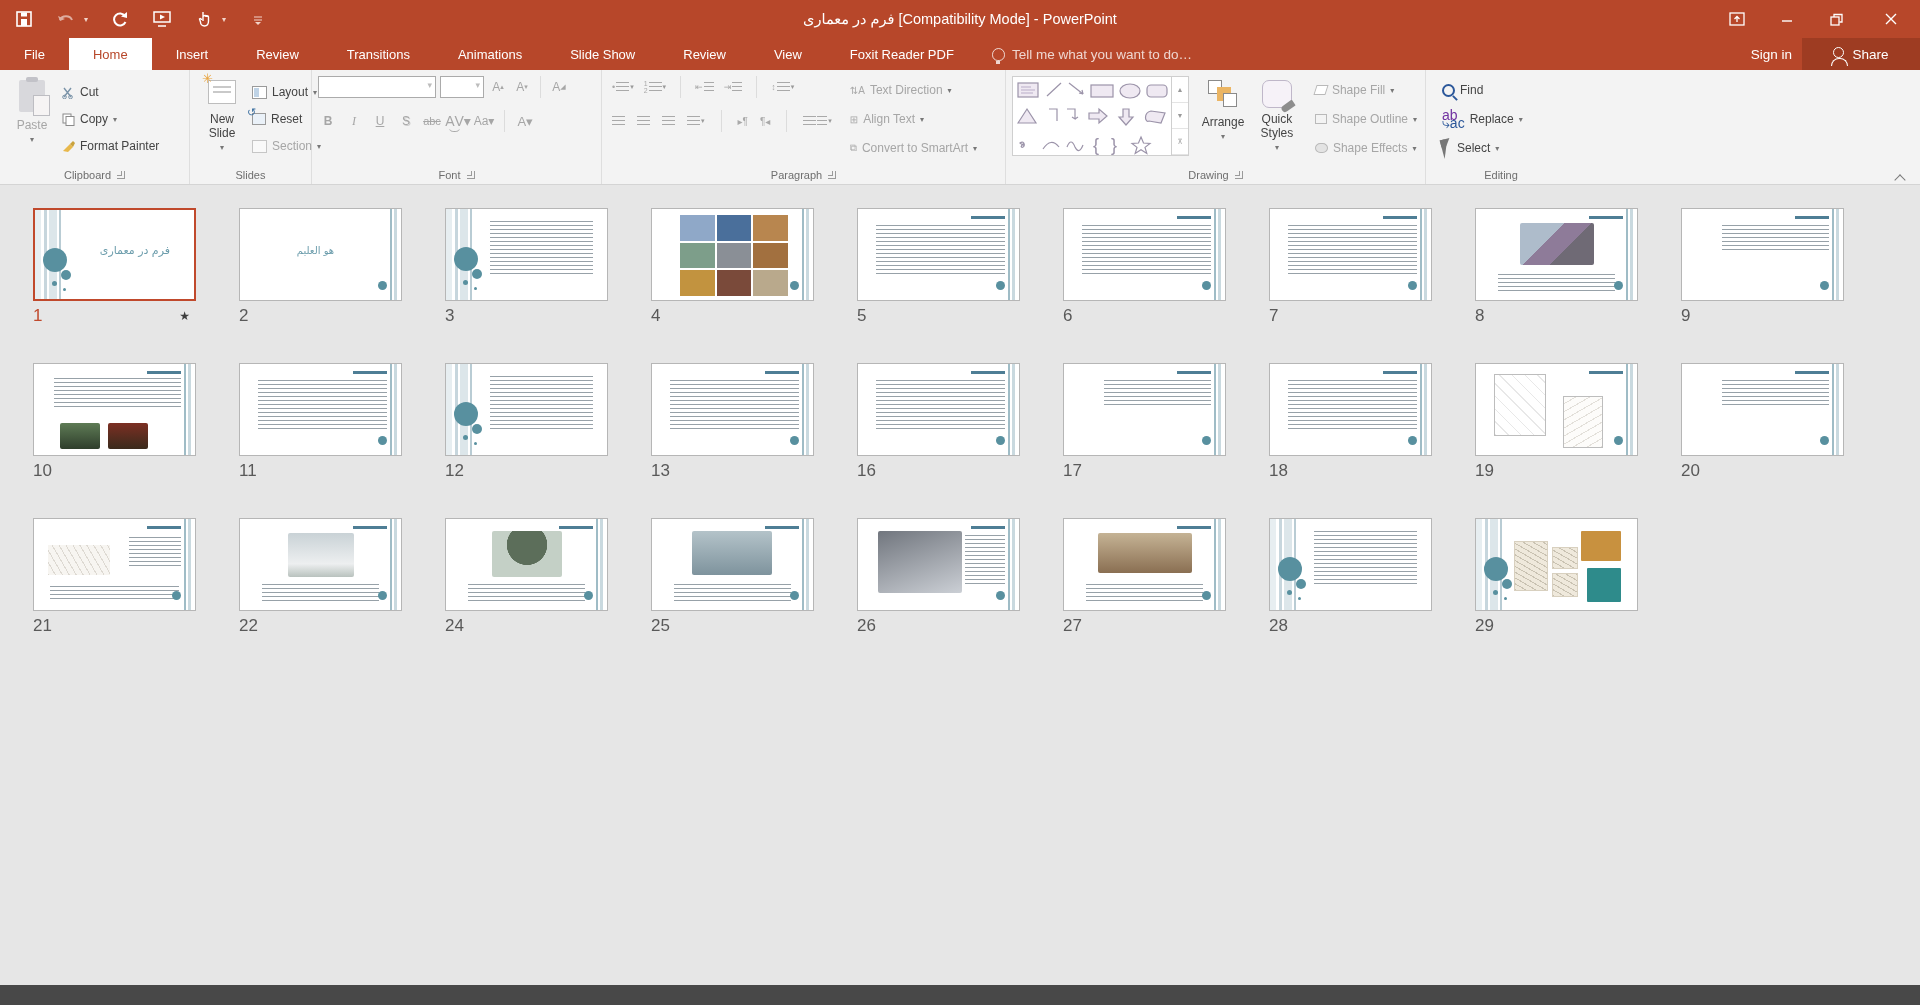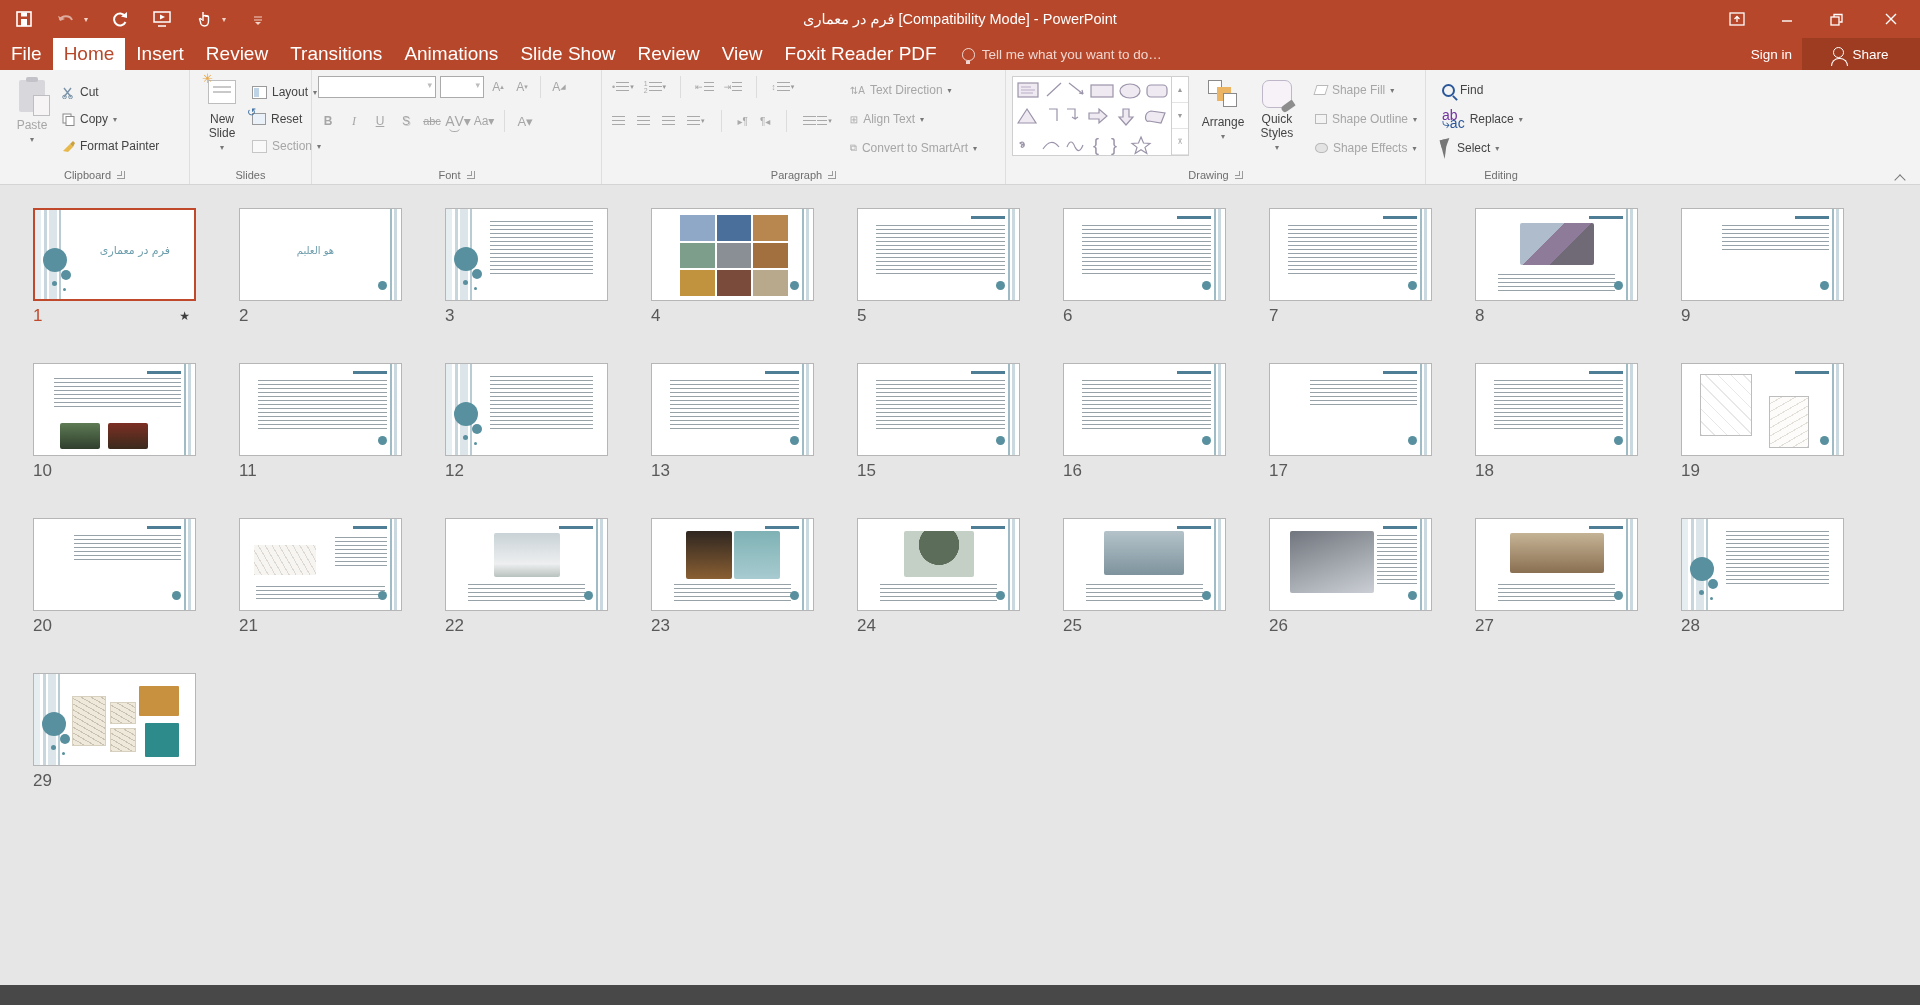--- a/index.html
+++ b/index.html
@@ -10,21 +10,21 @@
   .qat{position:absolute;left:14px;top:0;height:38px;display:flex;align-items:center;gap:22px;}
   .qat .qi{width:20px;height:20px;display:flex;align-items:center;justify-content:center;cursor:default;}
   .qat svg{display:block;}
   .qdd{font-size:8px;color:#f3d4c9;margin-left:-14px;}
   .title-text{position:absolute;left:0;right:0;top:0;height:38px;display:flex;align-items:center;justify-content:center;font-size:14.5px;color:#fff;}
   .winbtns{position:absolute;right:0;top:0;height:38px;display:flex;}
   .wb{width:50px;height:38px;display:flex;align-items:center;justify-content:center;color:#fff;font-size:13px;}
   .wb.close{width:58px;}
   
   .tabrow{position:absolute;top:38px;left:0;width:1920px;height:32px;background:#B7472A;display:flex;align-items:flex-end;}
-  .tab{height:32px;display:flex;align-items:center;padding:0 11px;color:#fff;font-size:19px;white-space:nowrap;}
+  .tab{height:32px;display:flex;align-items:center;padding:0 24px;color:#fff;font-size:13px;white-space:nowrap;}
   .tab.active{background:#fff;color:#B7472A;}
   .tellme{height:32px;display:flex;align-items:center;gap:7px;padding:0 14px;color:rgba(255,255,255,.78);font-size:13.5px;}
   .bulb{width:13px;height:13px;border:1.5px solid rgba(255,255,255,.78);border-radius:50% 50% 45% 45%;position:relative;}
   .bulb:after{content:"";position:absolute;left:3px;bottom:-4px;width:4px;height:3px;background:rgba(255,255,255,.78);}
   .signin{position:absolute;right:128px;top:38px;height:32px;display:flex;align-items:center;color:#fff;font-size:13.5px;}
   .sharebtn{position:absolute;right:0;top:38px;height:32px;width:118px;background:#9E3C22;color:#fff;font-size:13.5px;display:flex;align-items:center;justify-content:center;gap:8px;}
   .person{width:11px;height:11px;border:1.5px solid #fff;border-radius:50%;position:relative;top:-2px;}
   .person:after{content:"";position:absolute;left:-3.5px;top:10px;width:15px;height:7px;border:1.5px solid #fff;border-bottom:none;border-radius:8px 8px 0 0;}
   
   .ribbon{position:absolute;top:70px;left:0;width:1920px;height:115px;background:#F3F3F3;border-bottom:1px solid #D4D4D4;display:flex;}
@@ -660,31 +660,20 @@
         </div>
       </div>
       <div class="cell">
         <div class="thumb">
           <div class="st-r"></div>
           <div class="t-dash"></div>
           <div class="para p-main"></div>
           <div class="dot"></div>
         </div>
         <div class="numrow">
-          <span class="num">15</span>
-        </div>
-      </div>
-      <div class="cell">
-        <div class="thumb">
-          <div class="st-r"></div>
-          <div class="t-dash"></div>
-          <div class="para p-main"></div>
-          <div class="dot"></div>
-        </div>
-        <div class="numrow">
           <span class="num">16</span>
         </div>
       </div>
       <div class="cell">
         <div class="thumb">
           <div class="st-r"></div>
           <div class="t-dash"></div>
           <div class="para p-sm"></div>
           <div class="dot"></div>
         </div>
@@ -742,33 +731,20 @@
       <div class="cell">
         <div class="thumb">
           <div class="st-r"></div>
           <div class="t-dash"></div>
           <div class="im im22"></div>
           <div class="para p-under"></div>
           <div class="dot"></div>
         </div>
         <div class="numrow">
           <span class="num">22</span>
-        </div>
-      </div>
-      <div class="cell">
-        <div class="thumb">
-          <div class="st-r"></div>
-          <div class="t-dash"></div>
-          <div class="im im23a"></div>
-          <div class="im im23b"></div>
-          <div class="para p-under"></div>
-          <div class="dot"></div>
-        </div>
-        <div class="numrow">
-          <span class="num">23</span>
         </div>
       </div>
       <div class="cell">
         <div class="thumb">
           <div class="st-r"></div>
           <div class="t-dash"></div>
           <div class="im im24"></div>
           <div class="para p-under"></div>
           <div class="dot"></div>
         </div>

